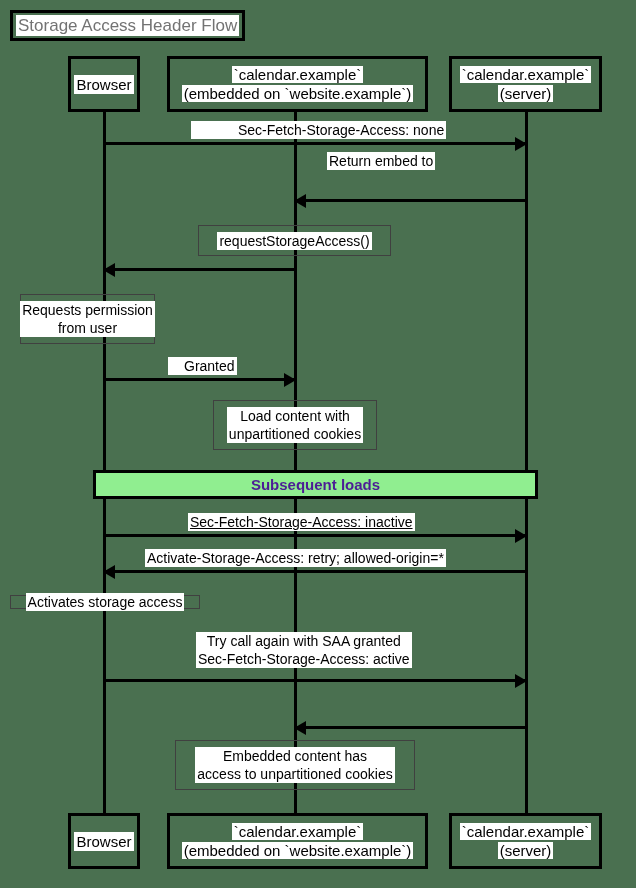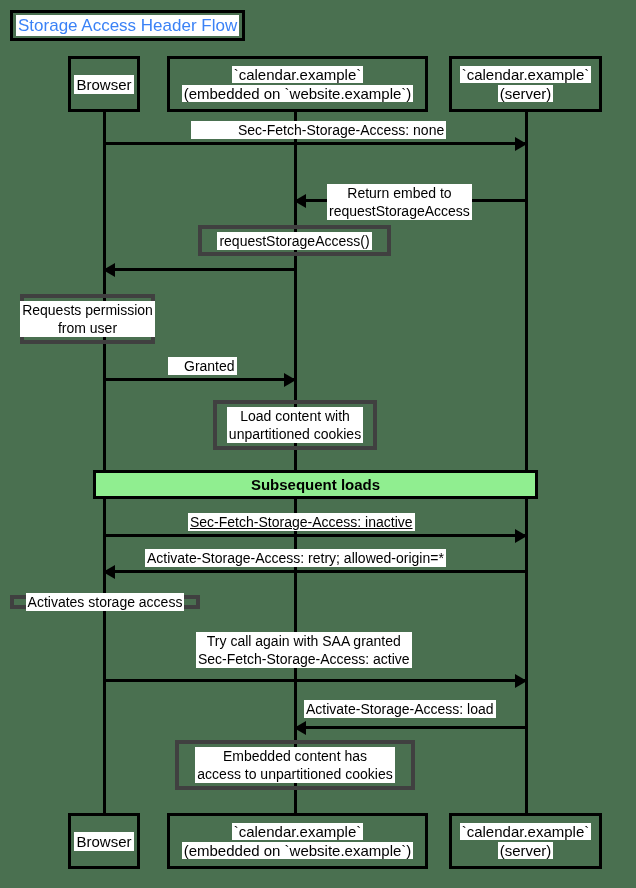--- a/index.html
+++ b/index.html
@@ -19,21 +19,21 @@
   .title-box {
     position: absolute;
     left: 10px;
     top: 10px;
     border: 3px solid #000;
     background: transparent;
     padding: 2px 3px;
   }
   .title-box .t {
     background: #ffffff;
-    color: #3b82f6;
+    color: #737373;
     font-size: 17px;
     line-height: 21px;
     padding: 0 2px;
     white-space: nowrap;
     display: block;
   }
   
   .actor {
     position: absolute;
     border: 3px solid #000;
@@ -80,21 +80,21 @@
     color: #000;
     font-size: 14px;
     line-height: 18px;
     text-align: center;
     white-space: nowrap;
     padding: 0 2px;
   }
   
   .note {
     position: absolute;
-    border: 4px solid #404040;
+    border: 1px solid #404040;
     background: transparent;
     box-sizing: border-box;
     display: flex;
     align-items: center;
     justify-content: center;
   }
   .note .ntext {
     background: #ffffff;
     color: #000;
     font-size: 14px;
@@ -106,21 +106,21 @@
   
   .divider {
     position: absolute;
     border: 3px solid #000;
     box-sizing: border-box;
     display: flex;
     align-items: center;
     justify-content: center;
     font-size: 15px;
     font-weight: bold;
-    color: #000000;
+    color: #4c1d95;
   }
 </style>
 </head>
 <body>
 
 <div id="diagram">
 
   <div class="title-box" style="left:10px; top:10px;">
     <span class="t">Storage Access Header Flow</span>
   </div>
@@ -146,23 +146,22 @@
       <span class="lbl">(server)</span>
     </div>
   </div>
 
   <div class="msgline" style="left:104px; top:142px; width:424px;"></div>
   <div class="arrowhead right" style="left:515px; top:136.5px;"></div>
   <div class="msglabel" style="left:191px; top:121px;padding-left:47px;">Sec-Fetch-Storage-Access: none</div>
 
   <div class="msgline" style="left:295px; top:199px; width:232px;"></div>
   <div class="arrowhead left" style="left:294px; top:193.5px;"></div>
-  <div style="position:absolute; left:327px; top:152px; text-align:center;margin-top:32px;">
+  <div style="position:absolute; left:327px; top:152px; text-align:center;">
     <span class="msglabel" style="position:static; display:block;">Return embed to</span>
-    <span class="msglabel" style="position:static; display:block;">requestStorageAccess</span>
   </div>
 
   <div class="note" style="left:198px; top:225px; width:193px; height:31px;">
     <span class="ntext">requestStorageAccess()</span>
   </div>
 
   <div class="msgline" style="left:104px; top:268px; width:192px;"></div>
   <div class="arrowhead left" style="left:103px; top:262.5px;"></div>
 
   <div class="note" style="left:20px; top:294px; width:135px; height:50px;">
@@ -201,21 +200,20 @@
 
   <div class="msgline" style="left:104px; top:679px; width:424px;"></div>
   <div class="arrowhead right" style="left:515px; top:673.5px;"></div>
   <div style="position:absolute; left:196px; top:632px; text-align:center;">
     <span class="msglabel" style="position:static; display:block;">Try call again with SAA granted</span>
     <span class="msglabel" style="position:static; display:block;">Sec-Fetch-Storage-Access: active</span>
   </div>
 
   <div class="msgline" style="left:295px; top:726px; width:232px;"></div>
   <div class="arrowhead left" style="left:294px; top:720.5px;"></div>
-  <div class="msglabel" style="left:304px; top:700px;">Activate-Storage-Access: load</div>
 
   <div class="note" style="left:175px; top:740px; width:240px; height:50px;">
     <div style="text-align:center;">
       <span class="ntext" style="display:block;">Embedded content has</span>
       <span class="ntext" style="display:block;text-align:center;">access to unpartitioned cookies</span>
     </div>
   </div>
 
   <div class="actor" style="left:68px; top:813px; width:72px; height:56px;">
     <span class="lbl">Browser</span>

